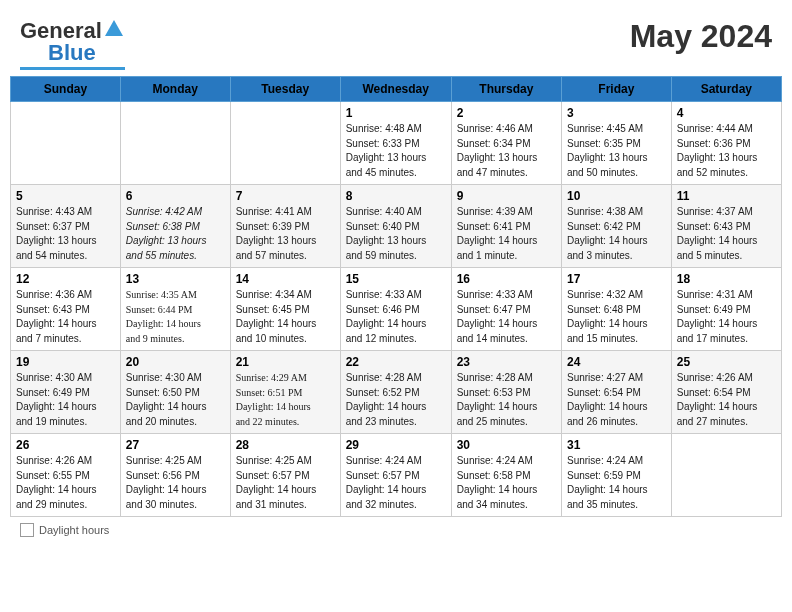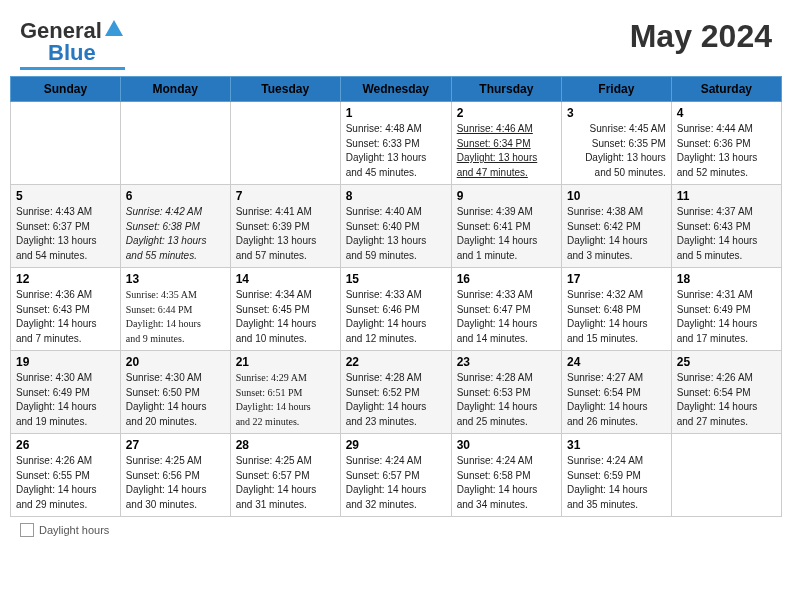--- a/index.html
+++ b/index.html
@@ -127,28 +127,28 @@
         <td class="empty-cell"></td>
         <td>
           <span class="day-num">1</span>
           <div class="day-info" style="white-space: pre-line;">Sunrise: 4:48 AM
 Sunset: 6:33 PM
 Daylight: 13 hours
 and 45 minutes.</div>
         </td>
         <td>
           <span class="day-num">2</span>
-          <div class="day-info" style="white-space: pre-line; text-decoration: underline;">Sunrise: 4:46 AM
+          <div class="day-info" style="white-space: pre-line;">Sunrise: 4:46 AM
 Sunset: 6:34 PM
 Daylight: 13 hours
 and 47 minutes.</div>
         </td>
         <td>
           <span class="day-num">3</span>
-          <div class="day-info" style="white-space: pre-line; text-align: right;">Sunrise: 4:45 AM
+          <div class="day-info" style="white-space: pre-line;">Sunrise: 4:45 AM
 Sunset: 6:35 PM
 Daylight: 13 hours
 and 50 minutes.</div>
         </td>
         <td>
           <span class="day-num">4</span>
           <div class="day-info" style="white-space: pre-line;">Sunrise: 4:44 AM
 Sunset: 6:36 PM
 Daylight: 13 hours
 and 52 minutes.</div>

